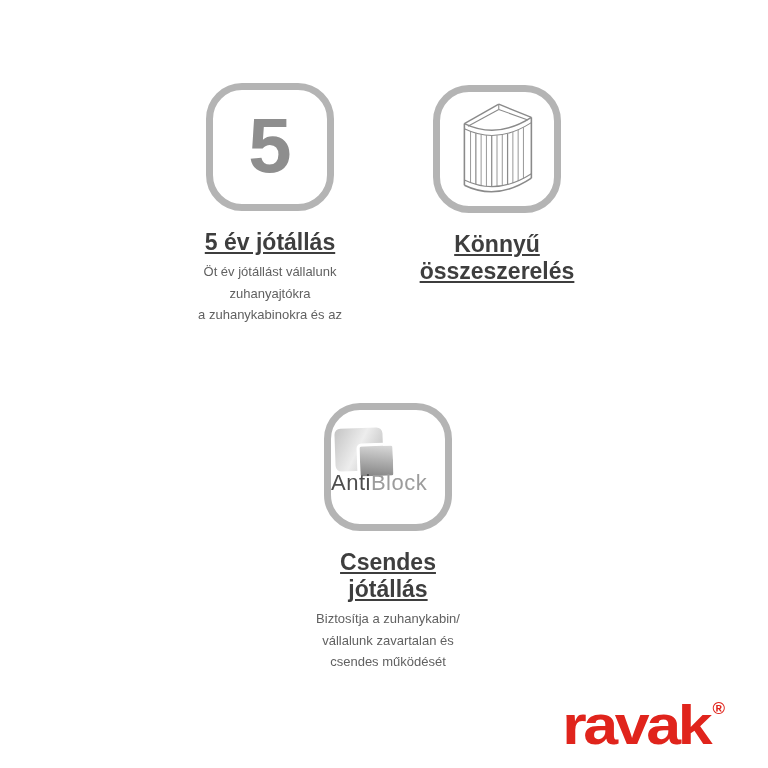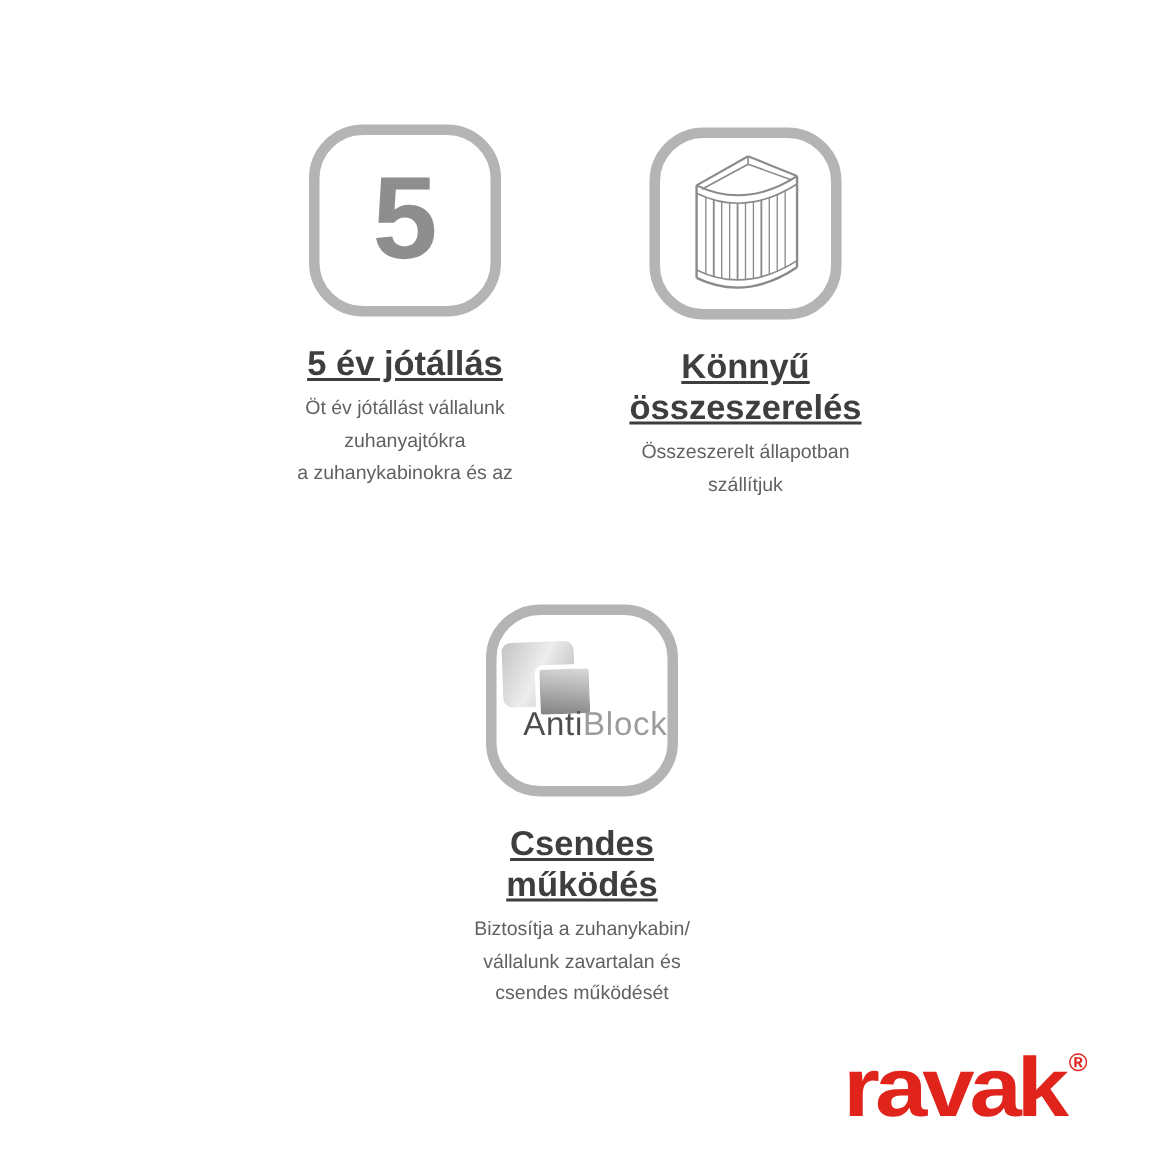--- a/index.html
+++ b/index.html
@@ -35,21 +35,21 @@
     background:linear-gradient(118deg,#c3c3c3 0%,#ededed 48%,#b7b7b7 100%);
     transform:rotate(-2deg);
   }
   .ab-small{
     position:absolute;left:26px;top:33px;width:33px;height:30px;border-radius:5px;
     border:3px solid #ffffff;box-sizing:content-box;
     background:linear-gradient(188deg,#dadada 0%,#828282 100%);
     transform:rotate(-2deg);
   }
   .ab-text{
-    position:absolute;left:0;right:0;top:62px;text-align:right;
+    position:absolute;left:0;right:0;top:62px;text-align:left;
     font-size:22px;letter-spacing:.5px;line-height:1;
   }
   .ab-anti{color:#4e4e4e;}
   .ab-block{color:#9c9c9c;}
 
   .title{
     margin:0;font-size:23px;font-weight:bold;color:#3e3e3e;line-height:27px;
   }
   .title .tl{display:block;white-space:nowrap;text-decoration:underline;}
   .desc{
@@ -119,37 +119,33 @@
         <path d="M80 33.3 L80 91.3" stroke-width="1"></path>
 
         <path d="M13 93 Q50 111 89 86" stroke-width="1.2"></path>
         <path d="M13 99 Q50 117 89 91" stroke-width="1.8"></path>
       </svg>
     </div>
     <h3 class="title">
       <span class="tl">Könnyű</span>
       <span class="tl">összeszerelés</span>
     </h3>
-    <p class="desc">
-      <span class="dl">Összeszerelt állapotban</span>
-      <span class="dl">szállítjuk</span>
-    </p>
   </section>
 
   <section class="feature f3">
     <div class="icon-box">
       <div class="ab-big"></div>
       <div class="ab-small"></div>
       <div class="ab-text">
         <span class="ab-anti">Anti</span><span class="ab-block">Block</span>
       </div>
     </div>
     <h3 class="title">
       <span class="tl">Csendes</span>
-      <span class="tl">működés</span>
+      <span class="tl">jótállás</span>
     </h3>
     <p class="desc">
       <span class="dl">Biztosítja a zuhanykabin/</span>
       <span class="dl">vállalunk zavartalan és</span>
       <span class="dl">csendes működését</span>
     </p>
   </section>
 
   <div class="logo">
     <span class="logo-text">ravak</span><span class="logo-reg">®</span>

